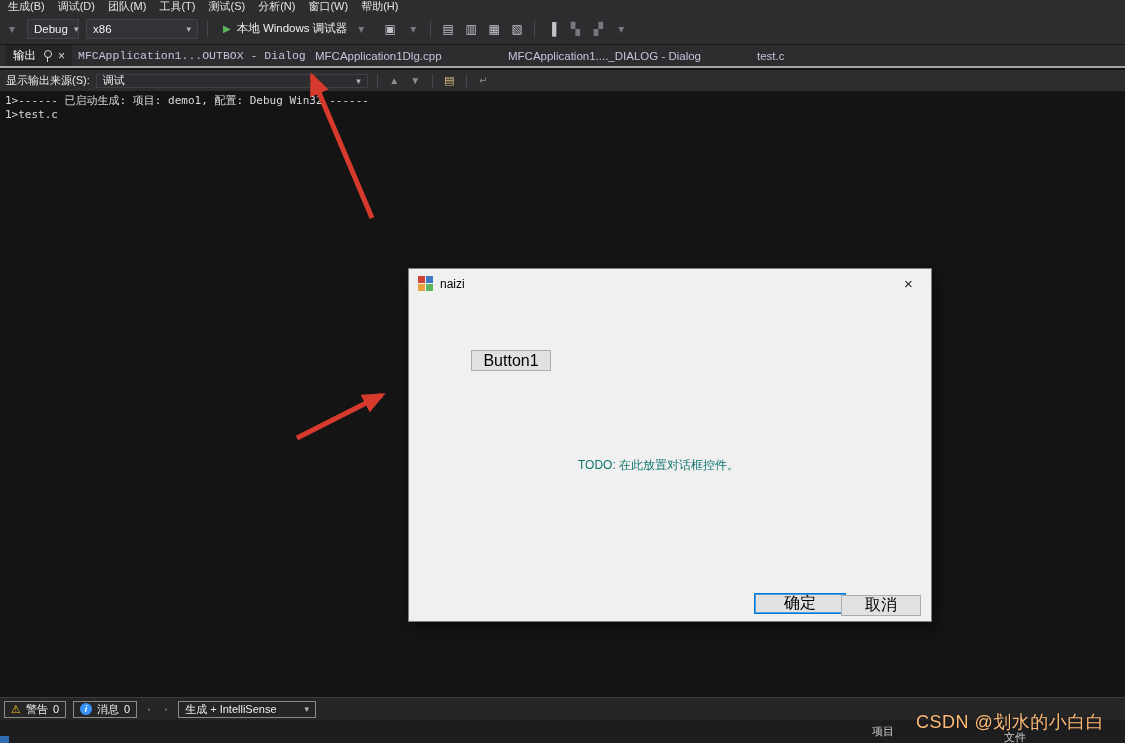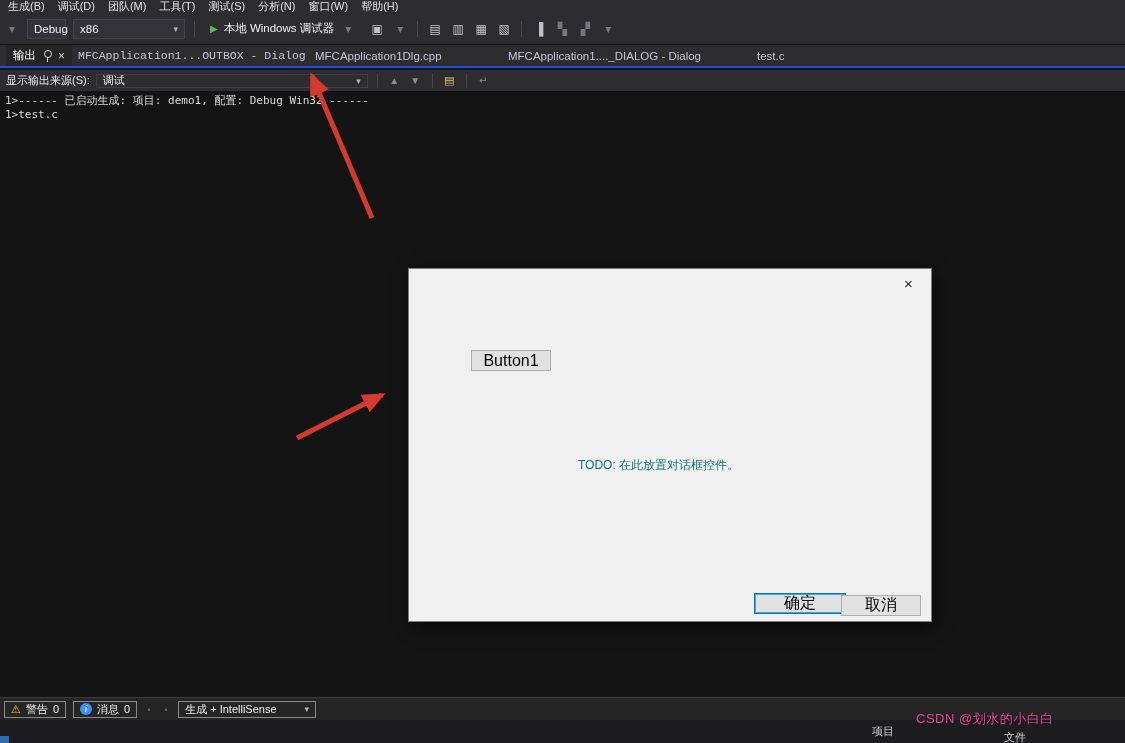--- a/index.html
+++ b/index.html
@@ -10,31 +10,31 @@
   .menubar { position:absolute; top:0; left:0; width:100%; height:13px; background:#2d2d30;
              display:flex; align-items:flex-start; padding-left:8px; gap:13px;
              color:#e4e4e4; font-size:11px; line-height:13px; overflow:hidden; }
   .menu-item { white-space:nowrap; cursor:default; }
 
   .toolbar { position:absolute; top:13px; left:0; width:100%; height:31px; background:#2d2d30;
              display:flex; align-items:center; padding-left:4px; gap:7px; color:#dddddd; font-size:11.5px; }
   .combo { height:20px; background:#333337; border:1px solid #434346; display:flex; align-items:center;
            justify-content:space-between; padding:0 6px; gap:6px; color:#f1f1f1; }
   .combo .caret { color:#b5b5b5; font-size:9px; }
-  .combo.cfg { width:39px; }
+  .combo.cfg { width:52px; }
   .combo.plat { width:112px; }
   .run-button { display:flex; align-items:center; gap:6px; height:22px; padding:0 6px; color:#f1f1f1; }
   .play { color:#5db85c; font-size:10px; }
   .ticon { color:#c2c2c8; font-size:12px; width:16px; text-align:center; }
   .ticon.dim { color:#77777d; }
   .tsep { width:1px; height:16px; background:#48484c; margin:0 2px; }
 
   
   .tabbar { position:absolute; top:45px; left:0; width:100%; height:23px; background:#2d2d30;
-            border-bottom:2px solid #1d4ed8; }
+            border-bottom:2px solid #a3a3a3; }
   .tab { position:absolute; top:0; height:21px; display:flex; align-items:center;
          font-size:11.5px; color:#c8c2dc; white-space:nowrap; cursor:default; }
   .tab.output { left:6px; background:#252526; color:#ffffff; padding:0 7px; gap:7px; }
   .pin { position:relative; width:8px; height:13px; }
   .pin::before { content:""; position:absolute; left:1px; top:1px; width:6px; height:6px;
                  border:1.4px solid #d8d8d8; border-radius:50%; }
   .pin::after { content:""; position:absolute; left:4px; top:8px; width:1.4px; height:5px; background:#d8d8d8; }
   .tclose { color:#d8d8d8; font-size:12px; line-height:12px; }
   .tab.d0 { left:78px;font-family:Liberation Mono, monospace; } .tab.d1 { left:315px; } .tab.d2 { left:508px; } .tab.d3 { left:757px; }
 
@@ -85,21 +85,21 @@
   .info-circle { width:12px; height:12px; border-radius:50%; background:#3794ff; color:#ffffff; font-size:9px;
                  font-weight:bold; font-style:italic; display:flex; align-items:center; justify-content:center; }
   .sb-mini { color:#6f6f6f; font-size:8px; width:10px; text-align:center; }
   .filter-combo { min-width:138px; justify-content:space-between; }
   .filter-combo .caret { color:#b5b5b5; font-size:9px; }
 
   .bottomstrip { position:absolute; top:720px; left:0; width:100%; height:23px; background:#1d1d1f; }
   .footer-label { position:absolute; color:#cfcfcf; font-size:11px; z-index:40; }
   .project { left:872px; top:724px; }
   .file { left:1004px; top:730px; }
-  .watermark { position:absolute; left:916px; top:710px; color:#ec4899; font-size:13px; z-index:55;
+  .watermark { position:absolute; left:916px; top:710px; color:#fdba74; font-size:18px; z-index:55;
                letter-spacing:0.5px; text-shadow:0 0 2px rgba(0,0,0,0.4); }
   .corner-blue { position:absolute; left:0; top:736px; width:9px; height:7px; background:#2d6cb4; z-index:45; }
 </style>
 </head>
 <body>
 
 <div class="screen">
 
   <div class="menubar">
     <span class="menu-item">生成(B)</span>
@@ -168,20 +168,29 @@
     <span class="obar-sep"></span>
     <span class="obar-icon">↵</span>
   </div>
 
   <div class="output-content">
     <div class="oline">1&gt;------ 已启动生成: 项目: demo1, 配置: Debug Win32 ------</div>
     <div class="oline">1&gt;test.c</div>
   </div>
 
   <div class="dialog">
+    <div class="dlg-title">
+      <span class="app-icon">
+          <i class="c1"></i>
+          <i class="c2"></i>
+          <i class="c3"></i>
+          <i class="c4"></i>
+        </span>
+      <span class="dlg-title-text">naizi</span>
+    </div>
     <div class="dlg-close">
       <span>×</span>
     </div>
     <div class="win-btn btn1">Button1</div>
     <div class="todo">TODO: 在此放置对话框控件。</div>
     <div class="win-btn ok">确定</div>
     <div class="win-btn cancel">取消</div>
   </div>
 
   <svg class="arrows" width="1125" height="743">

